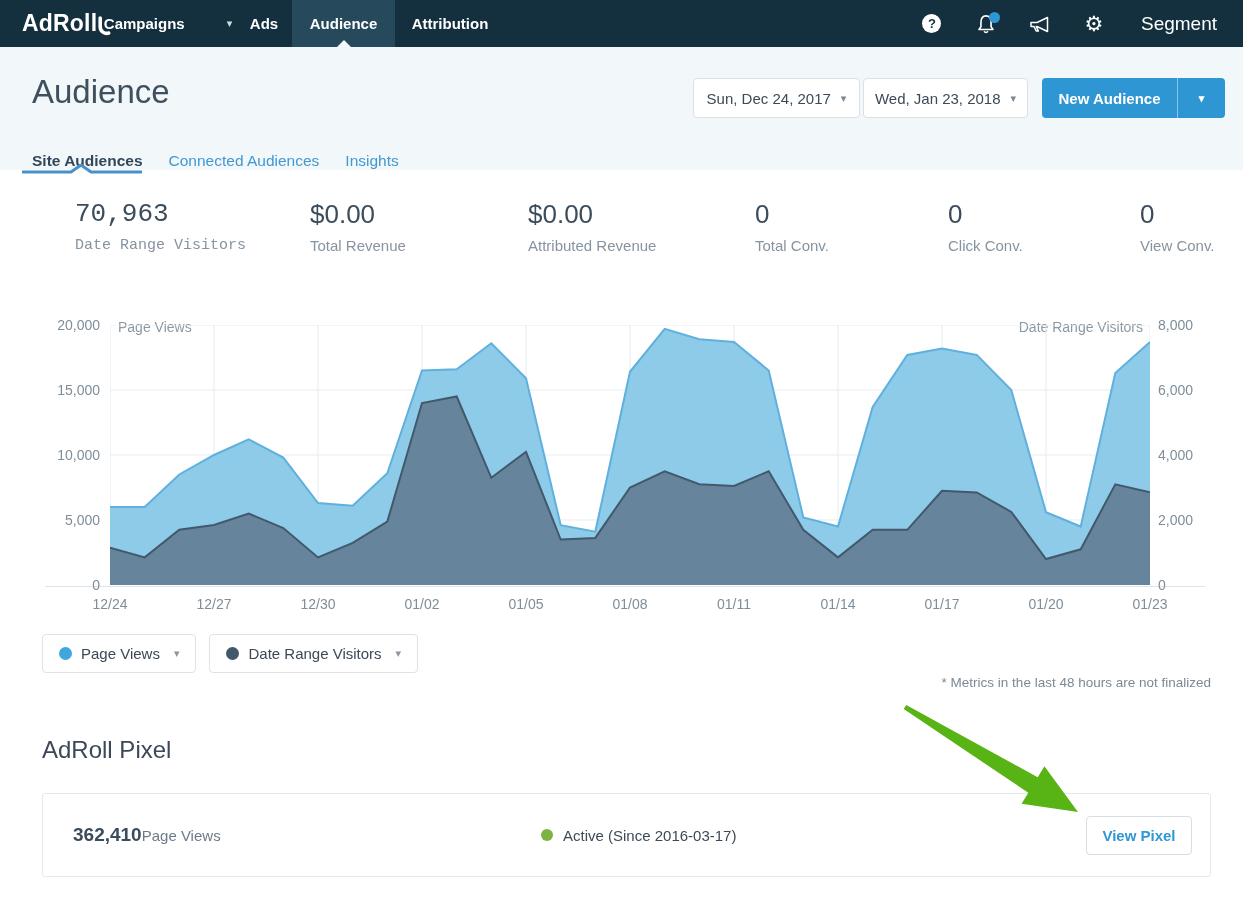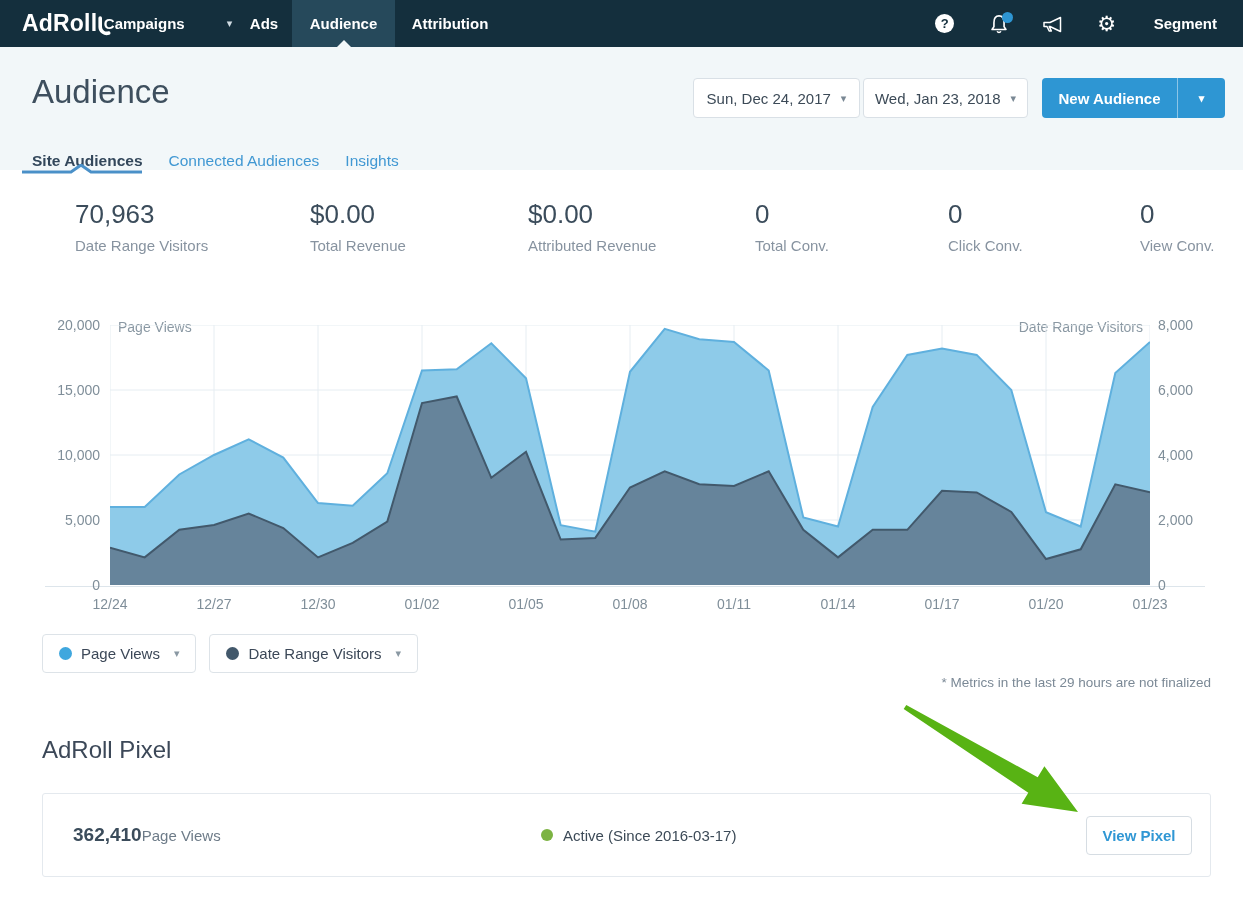--- a/index.html
+++ b/index.html
@@ -17,21 +17,21 @@
   .nav-item.active{background:#26495b;}
   .nav-notch{position:absolute;bottom:0;left:50%;margin-left:-7px;width:0;height:0;
              border-left:7px solid transparent;border-right:7px solid transparent;border-bottom:7px solid #f2f7f9;}
   .nav-right{position:absolute;right:0;top:0;height:47px;display:flex;align-items:center;}
   .icon-btn{position:relative;width:26px;height:26px;display:flex;align-items:center;justify-content:center;
             margin-right:28px;cursor:pointer;}
   .help-circle{width:19px;height:19px;border-radius:50%;background:#fff;color:#142f3d;font-size:13px;
                font-weight:700;display:flex;align-items:center;justify-content:center;}
   .badge{position:absolute;top:1px;right:-1px;width:11px;height:11px;border-radius:50%;background:#2e96d3;}
   .gear-glyph{color:#fff;font-size:21px;line-height:1;}
-  .segment{color:#fff;font-size:15px;font-weight:700;margin:0 26px 0 6px;cursor:pointer;}
+  .segment{color:#fff;font-size:19px;font-weight:400;margin:0 26px 0 6px;cursor:pointer;}
 
   
   .page-header{position:absolute;left:0;top:47px;width:1243px;height:123px;background:#f2f7f9;}
   .page-title{position:absolute;left:32px;top:26px;margin:0;font-size:33px;font-weight:300;color:#3e4f5e;}
   .date-select{position:absolute;top:31px;height:40px;background:#fff;border:1px solid #d9e0e6;border-radius:4px;
                display:flex;align-items:center;justify-content:center;font-size:15px;color:#3c4a57;cursor:pointer;box-sizing:border-box;}
   .date-select .caret{font-size:11px;color:#7a8894;margin-left:10px;}
   .split-btn{position:absolute;left:1042px;top:31px;height:40px;display:flex;}
   .btn-primary{background:#2e96d3;color:#fff;border:none;font-size:15px;font-weight:700;cursor:pointer;
                font-family:"Liberation Sans",sans-serif;}
@@ -151,21 +151,21 @@
         <span>Site Audiences</span>
         <svg class="tab-underline" width="120" height="10" viewBox="0 0 120 10">
           <path d="M0 8 H49 L59 1 L69 8 H120" stroke="#4a90c8" stroke-width="3" fill="none"></path>
         </svg>
       </div>
       <div class="tab">Connected Audiences</div>
       <div class="tab">Insights</div>
     </div>
   </header>
 
-  <div class="stat" style="left:75px;">
+  <div class="stat" style="left:75px;font-family:Liberation Mono, monospace;">
     <div class="val">70,963</div>
     <div class="lbl">Date Range Visitors</div>
   </div>
   <div class="stat" style="left:310px;">
     <div class="val">$0.00</div>
     <div class="lbl">Total Revenue</div>
   </div>
   <div class="stat" style="left:528px;">
     <div class="val">$0.00</div>
     <div class="lbl">Attributed Revenue</div>
@@ -240,21 +240,21 @@
       <span>Page Views</span>
       <span class="caret">▾</span>
     </button>
     <button class="legend-btn">
       <span class="dot" style="background-color: rgb(66, 88, 107);"></span>
       <span>Date Range Visitors</span>
       <span class="caret">▾</span>
     </button>
   </div>
 
-  <div class="footnote">* Metrics in the last 29 hours are not finalized</div>
+  <div class="footnote">* Metrics in the last 48 hours are not finalized</div>
 
   <h2 class="pixel-title">AdRoll Pixel</h2>
   <div class="pixel-card">
     <div class="pv-group">
       <span class="pv-val">362,410</span>
       <span class="pv-lbl">Page Views</span>
     </div>
     <div class="status-group">
       <span class="status-dot" style="background-color: rgb(124, 179, 66);"></span>
       <span class="status-text">Active (Since 2016-03-17)</span>

